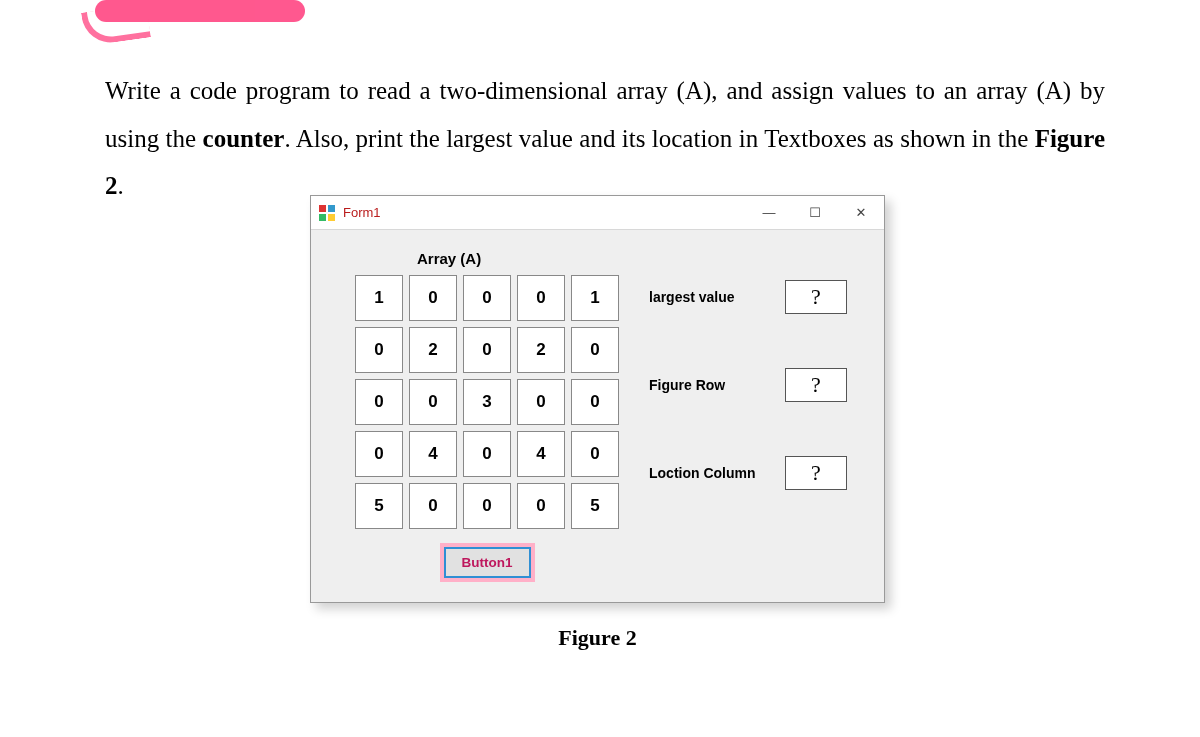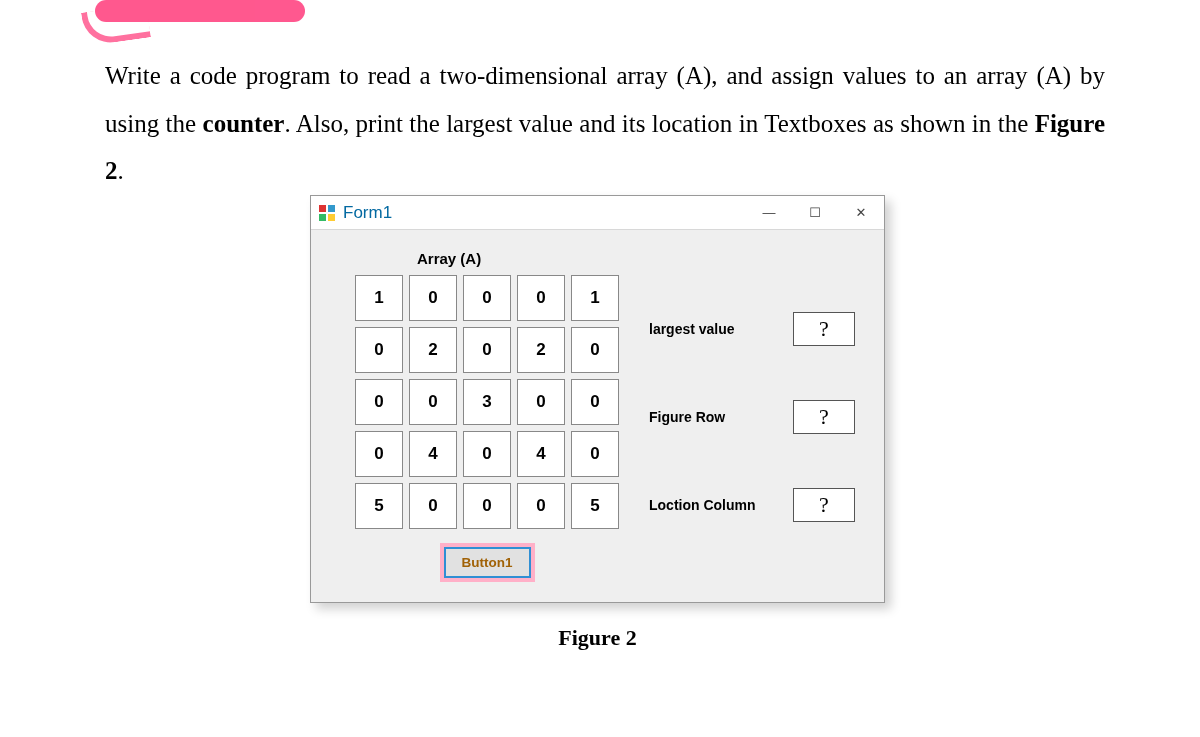--- a/index.html
+++ b/index.html
@@ -28,21 +28,21 @@
       width: 60px;
       height: 28px;
       border-bottom: 6px solid #ff3b7b;
       border-left: 6px solid #ff3b7b;
       border-bottom-left-radius: 30px;
       transform: rotate(-8deg);
       opacity: 0.85;
     }
     .question {
       position: absolute;
-      top: 52px;
+      top: 67px;
       left: 105px;
       width: 1000px;
       font-size: 25px;
       line-height: 1.9;
       color: #000;
       text-align: justify;
     }
     .bold { font-weight: 700; }
 
     .window-wrapper {
@@ -69,22 +69,22 @@
       width: 16px; height: 16px;
       margin-right: 8px;
       display: inline-block;
       background:
         linear-gradient(#d33,#d33) 0 0/7px 7px no-repeat,
         linear-gradient(#39c,#39c) 9px 0/7px 7px no-repeat,
         linear-gradient(#3b6,#3b6) 0 9px/7px 7px no-repeat,
         linear-gradient(#fc3,#fc3) 9px 9px/7px 7px no-repeat;
     }
     .window-title {
-      font-size: 17px;
-      color: #0369a1;
+      font-size: 13px;
+      color: #b91c1c;
       flex: 1;
     }
     .win-controls {
       display: flex;
       height: 100%;
     }
     .win-btn {
       width: 46px;
       display: flex;
       align-items: center;
@@ -129,32 +129,31 @@
     }
     .btn1 {
       display: inline-block;
       background: #e1e1e1;
       border: 2.5px solid #2f8fd4;
       outline: 4px solid #ffb0c8;
       padding: 6px 16px;
       font-family: Arial, sans-serif;
       font-weight: 700;
       font-size: 13.5px;
-      color: #a16207;
+      color: #be185d;
     }
     .right-col {
       flex: 1;
       padding-top: 30px;
     }
     .field-row {
       display: flex;
       align-items: center;
       margin-bottom: 54px;
-      gap: 14px;
-      margin-top: 32px;
+      gap: 6px;
     }
     .field-label {
       flex: 0 0 130px;
       font-size: 14px;
       font-weight: 700;
     }
     .field-box {
       width: 62px;
       height: 34px;
       border: 1.5px solid #555;

